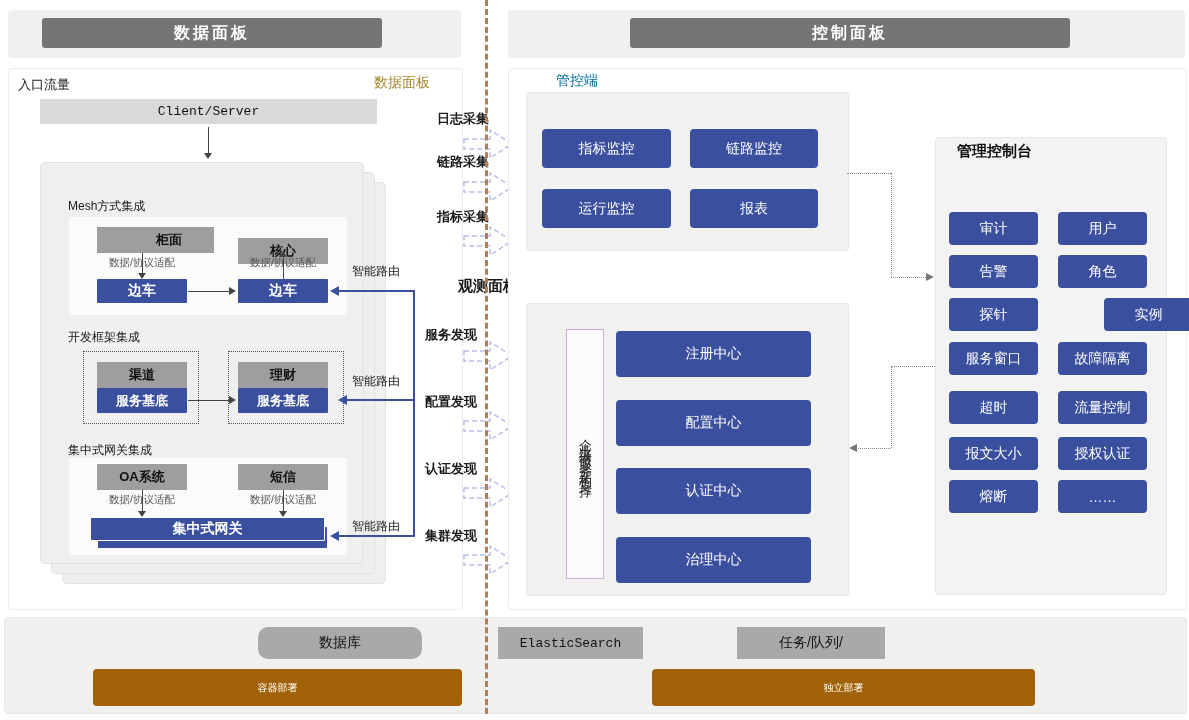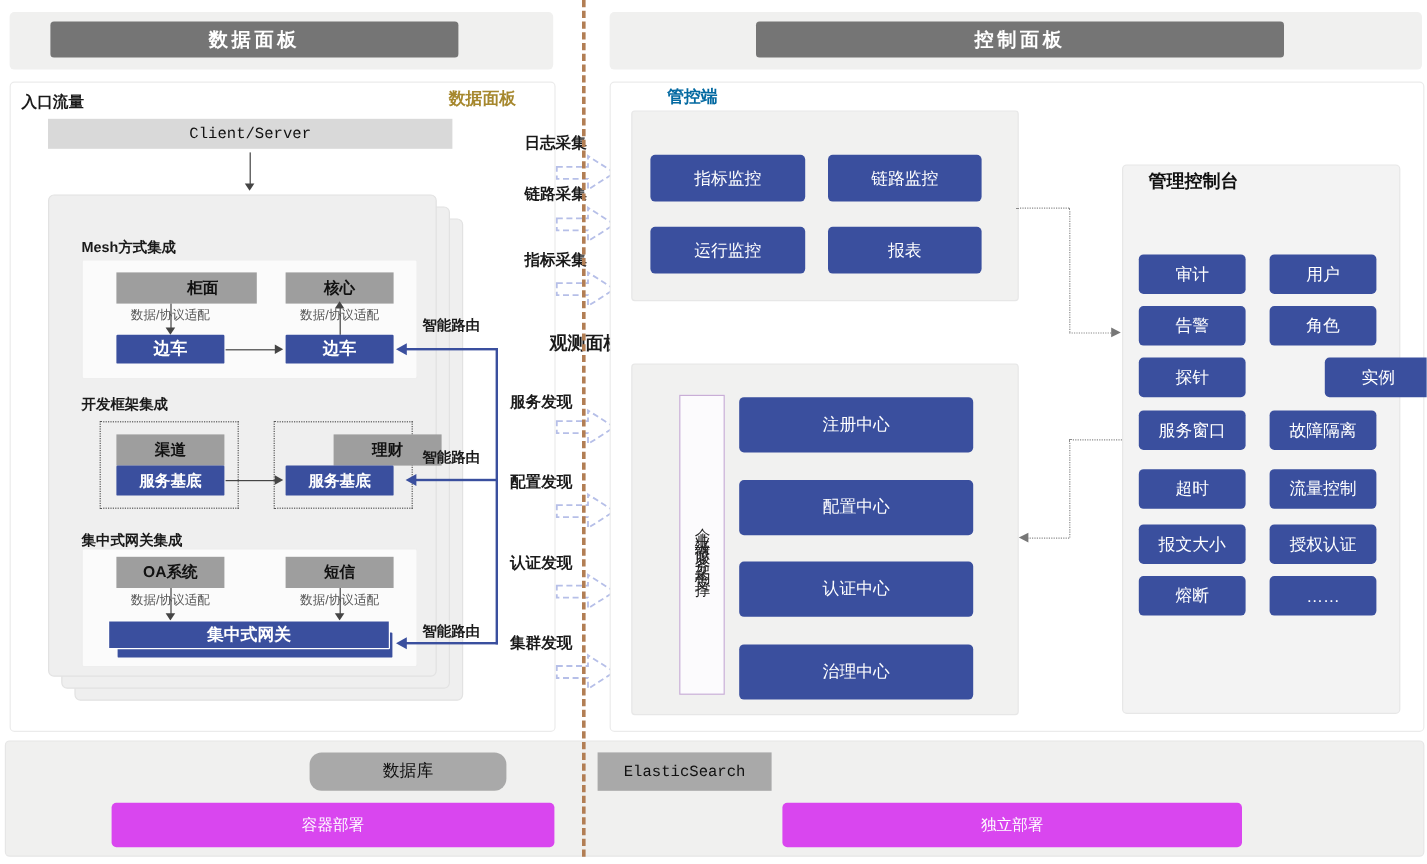--- a/index.html
+++ b/index.html
@@ -21,21 +21,21 @@
 
   .inner-white{position:absolute;background:#fbfbfb;border:1px solid #eeeeee;border-radius:2px;}
 
   .graybox{position:absolute;background:#9e9e9e;color:#111;display:flex;align-items:center;
            justify-content:center;font-size:13px;font-weight:bold;}
   .bluebox{position:absolute;background:#3a4f9e;color:#fff;display:flex;align-items:center;
            justify-content:center;font-size:13px;font-weight:bold;border-radius:1px;}
   .bluebtn{position:absolute;background:#3a4f9e;color:#fff;display:flex;align-items:center;
            justify-content:center;font-size:14px;border-radius:4px;}
 
-  .lbl{position:absolute;font-size:12px;font-weight:bold;color:#1a1a1a;white-space:nowrap;}
+  .lbl{position:absolute;font-size:12px;font-weight:normal;color:#1a1a1a;white-space:nowrap;}
   .lbl-sm{position:absolute;font-size:10.5px;color:#555;text-align:center;white-space:nowrap;}
   .gold{color:#a6882e;font-size:14px;}
   .orange{color:#0369a1;font-size:14px;}
 
   .dotted-group{position:absolute;border:1px dotted #555;}
 
   .line-v{position:absolute;width:1px;background:#444;}
   .line-h{position:absolute;height:1px;background:#444;}
   .ah-down{position:absolute;width:0;height:0;border-left:4px solid transparent;
            border-right:4px solid transparent;border-top:6px solid #444;}
@@ -64,22 +64,22 @@
 
   .vtext{position:absolute;background:#fcfbfd;border:1px solid #c9aed6;
          writing-mode:vertical-rl;text-orientation:upright;font-size:13px;color:#222;
          display:flex;align-items:center;justify-content:center;letter-spacing:5px;}
 
   .console-title{position:absolute;font-size:15px;font-weight:bold;color:#111;}
   .mono{font-family:"Liberation Mono","DejaVu Sans Mono",monospace;font-weight:normal;}
 
   .footer-gray{position:absolute;background:#a9a9a9;color:#111;display:flex;align-items:center;
                justify-content:center;font-size:14px;}
-  .footer-blue{position:absolute;background:#d946ef;color:#fff;display:flex;align-items:center;
-               justify-content:center;font-size:13px;border-radius:4px;}
+  .footer-blue{position:absolute;background:#a16207;color:#fff;display:flex;align-items:center;
+               justify-content:center;font-size:10px;border-radius:4px;}
 </style>
 </head>
 <body>
 
 <div id="canvas">
 
   <div class="band" style="left:8px;top:10px;width:453px;height:48px;"></div>
   <div class="hdrbar" style="left:42px;top:18px;width:340px;height:30px;">数据面板</div>
   <div class="band" style="left:508px;top:10px;width:677px;height:48px;"></div>
   <div class="hdrbar" style="left:630px;top:18px;width:440px;height:30px;">控制面板</div>
@@ -92,38 +92,38 @@
   <div class="line-v" style="left:208px;top:127px;height:28px;"></div>
   <div class="ah-down" style="left:204px;top:153px;"></div>
 
   <div class="stack" style="left:62px;top:182px;"></div>
   <div class="stack" style="left:51px;top:172px;"></div>
   <div class="stack" style="left:40px;top:162px;"></div>
 
   <div class="lbl" style="left:68px;top:198px;">Mesh方式集成</div>
   <div class="inner-white" style="left:68px;top:216px;width:278px;height:98px;"></div>
   <div class="graybox" style="left:97px;top:227px;width:90px;height:26px;padding-left:27px;">柜面</div>
-  <div class="graybox" style="left:238px;top:227px;width:90px;height:26px;">核心</div>
+  <div class="graybox" style="left:238px;top:238px;width:90px;height:26px;">核心</div>
   <div class="lbl-sm" style="left:97px;top:256px;width:90px;">数据/协议适配</div>
   <div class="lbl-sm" style="left:238px;top:256px;width:90px;">数据/协议适配</div>
   <div class="line-v" style="left:142px;top:253px;height:23px;"></div>
   <div class="ah-down" style="left:138px;top:273px;"></div>
   <div class="line-v" style="left:283px;top:256px;height:23px;"></div>
   <div class="ah-up" style="left:279px;top:251px;"></div>
   <div class="bluebox" style="left:97px;top:279px;width:90px;height:24px;font-size:14px;">边车</div>
   <div class="bluebox" style="left:238px;top:279px;width:90px;height:24px;font-size:14px;">边车</div>
   <div class="line-h" style="left:188px;top:291px;width:42px;"></div>
   <div class="ah-right" style="left:229px;top:287px;"></div>
 
   <div class="lbl" style="left:68px;top:329px;">开发框架集成</div>
   <div class="dotted-group" style="left:83px;top:351px;width:114px;height:71px;"></div>
   <div class="dotted-group" style="left:228px;top:351px;width:114px;height:71px;"></div>
   <div class="graybox" style="left:97px;top:362px;width:90px;height:26px;">渠道</div>
   <div class="bluebox" style="left:97px;top:388px;width:90px;height:25px;">服务基底</div>
-  <div class="graybox" style="left:238px;top:362px;width:90px;height:26px;margin-left:40px;">理财</div>
+  <div class="graybox" style="left:238px;top:362px;width:90px;height:26px;">理财</div>
   <div class="bluebox" style="left:238px;top:388px;width:90px;height:25px;">服务基底</div>
   <div class="line-h" style="left:188px;top:400px;width:42px;"></div>
   <div class="ah-right" style="left:229px;top:396px;"></div>
 
   <div class="lbl" style="left:68px;top:442px;">集中式网关集成</div>
   <div class="inner-white" style="left:68px;top:457px;width:278px;height:97px;"></div>
   <div class="graybox" style="left:97px;top:464px;width:90px;height:26px;">OA系统</div>
   <div class="graybox" style="left:238px;top:464px;width:90px;height:26px;">短信</div>
   <div class="lbl-sm" style="left:97px;top:493px;width:90px;">数据/协议适配</div>
   <div class="lbl-sm" style="left:238px;top:493px;width:90px;">数据/协议适配</div>
@@ -217,16 +217,17 @@
   <div class="dot-h" style="left:891px;top:277px;width:37px;"></div>
   <div class="gah-right" style="left:926px;top:273px;"></div>
   <div class="dot-h" style="left:891px;top:366px;width:44px;"></div>
   <div class="dot-v" style="left:891px;top:366px;height:82px;"></div>
   <div class="dot-h" style="left:856px;top:448px;width:35px;"></div>
   <div class="gah-left" style="left:849px;top:444px;"></div>
 
   <div class="band" style="left:4px;top:617px;width:1181px;height:95px;border:1px solid #e6e6e6;"></div>
   <div class="footer-gray" style="left:258px;top:627px;width:164px;height:32px;border-radius:10px;">数据库</div>
   <div class="footer-gray mono" style="left:498px;top:627px;width:145px;height:32px;font-size:13px;">ElasticSearch</div>
+  <div class="footer-gray" style="left:737px;top:627px;width:148px;height:32px;">任务/队列/</div>
   <div class="footer-blue" style="left:93px;top:669px;width:369px;height:37px;">容器部署</div>
   <div class="footer-blue" style="left:652px;top:669px;width:383px;height:37px;">独立部署</div>
 
 </div>
 
 </body></html>

